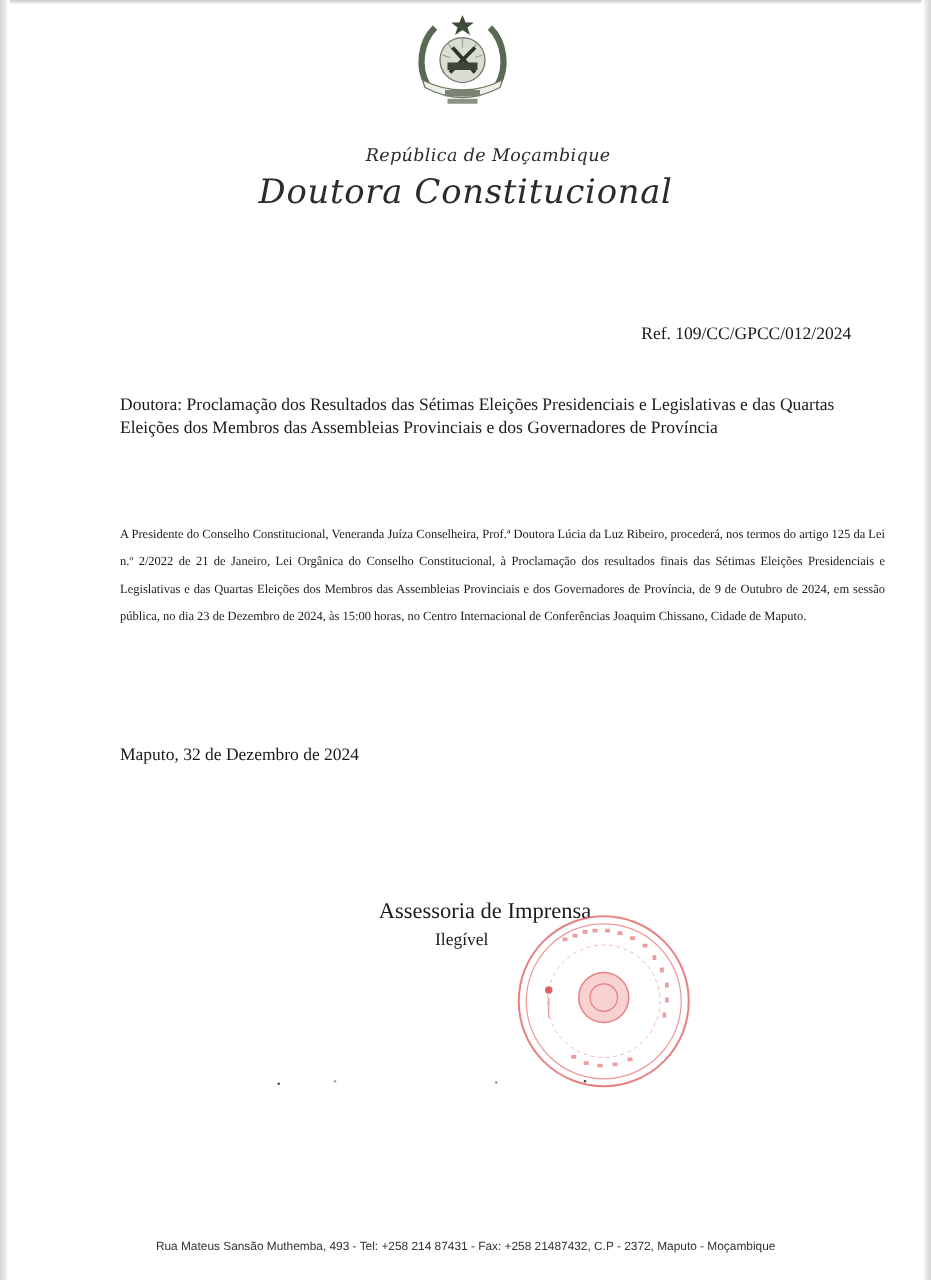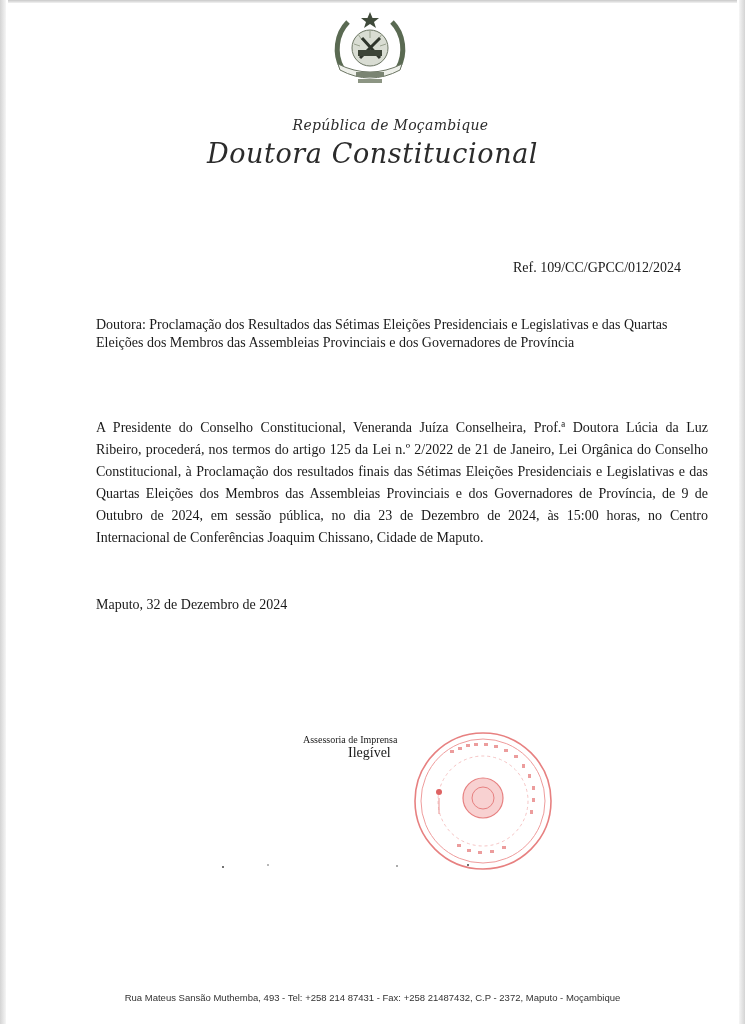--- a/index.html
+++ b/index.html
@@ -34,26 +34,26 @@
     .ref {
       position: absolute; right: 64px; top: 260px; font-size: 14px; margin-left: 20px;
     }
     .subject {
       position: absolute; left: 96px; top: 316px; width: 612px;
       font-size: 14px; line-height: 18px;
     }
     .subject b { font-weight: normal; }
     .body-text {
       position: absolute; left: 96px; top: 417px; width: 612px;
-      font-size: 14px; line-height: 22px; text-align: justify;
+      font-size: 10px; line-height: 22px; text-align: justify;
     }
     .date {
       position: absolute; left: 96px; top: 597px; font-size: 14px;
     }
-    .sig1 { position: absolute; left: 303px; top: 718px; font-size: 10px; margin-top: 16px; }
+    .sig1 { position: absolute; left: 303px; top: 718px; font-size: 18px; }
     .sig2 { position: absolute; left: 348px; top: 745px; font-size: 14px; }
     .stamp {
       position: absolute; left: 412px; top: 730px; width: 142px; height: 142px; opacity: 0.85;
     }
     .footer {
       position: absolute; left: 0; width: 745px; top: 992px; text-align: center;
       font-family: "Liberation Sans", sans-serif; font-size: 9.5px; color: #333;
     }
     .speck { position: absolute; width: 2px; height: 2px; background: #444; border-radius: 50%; }
   </style>

